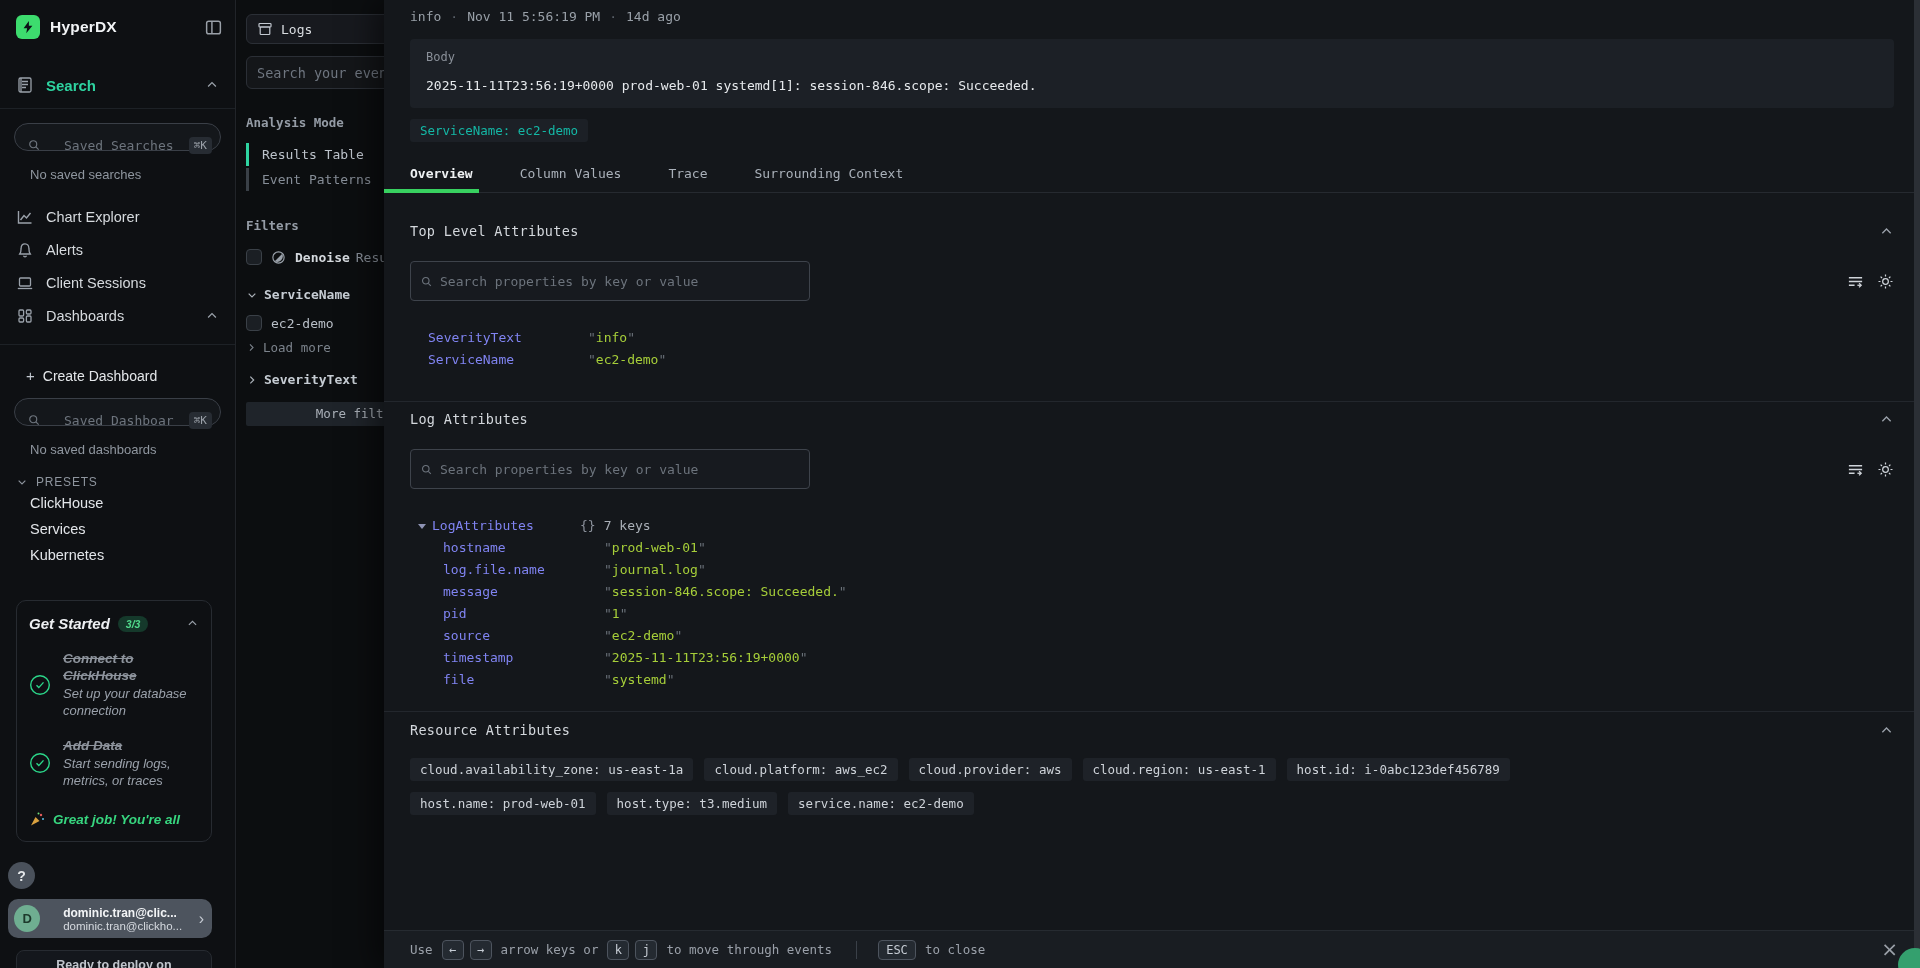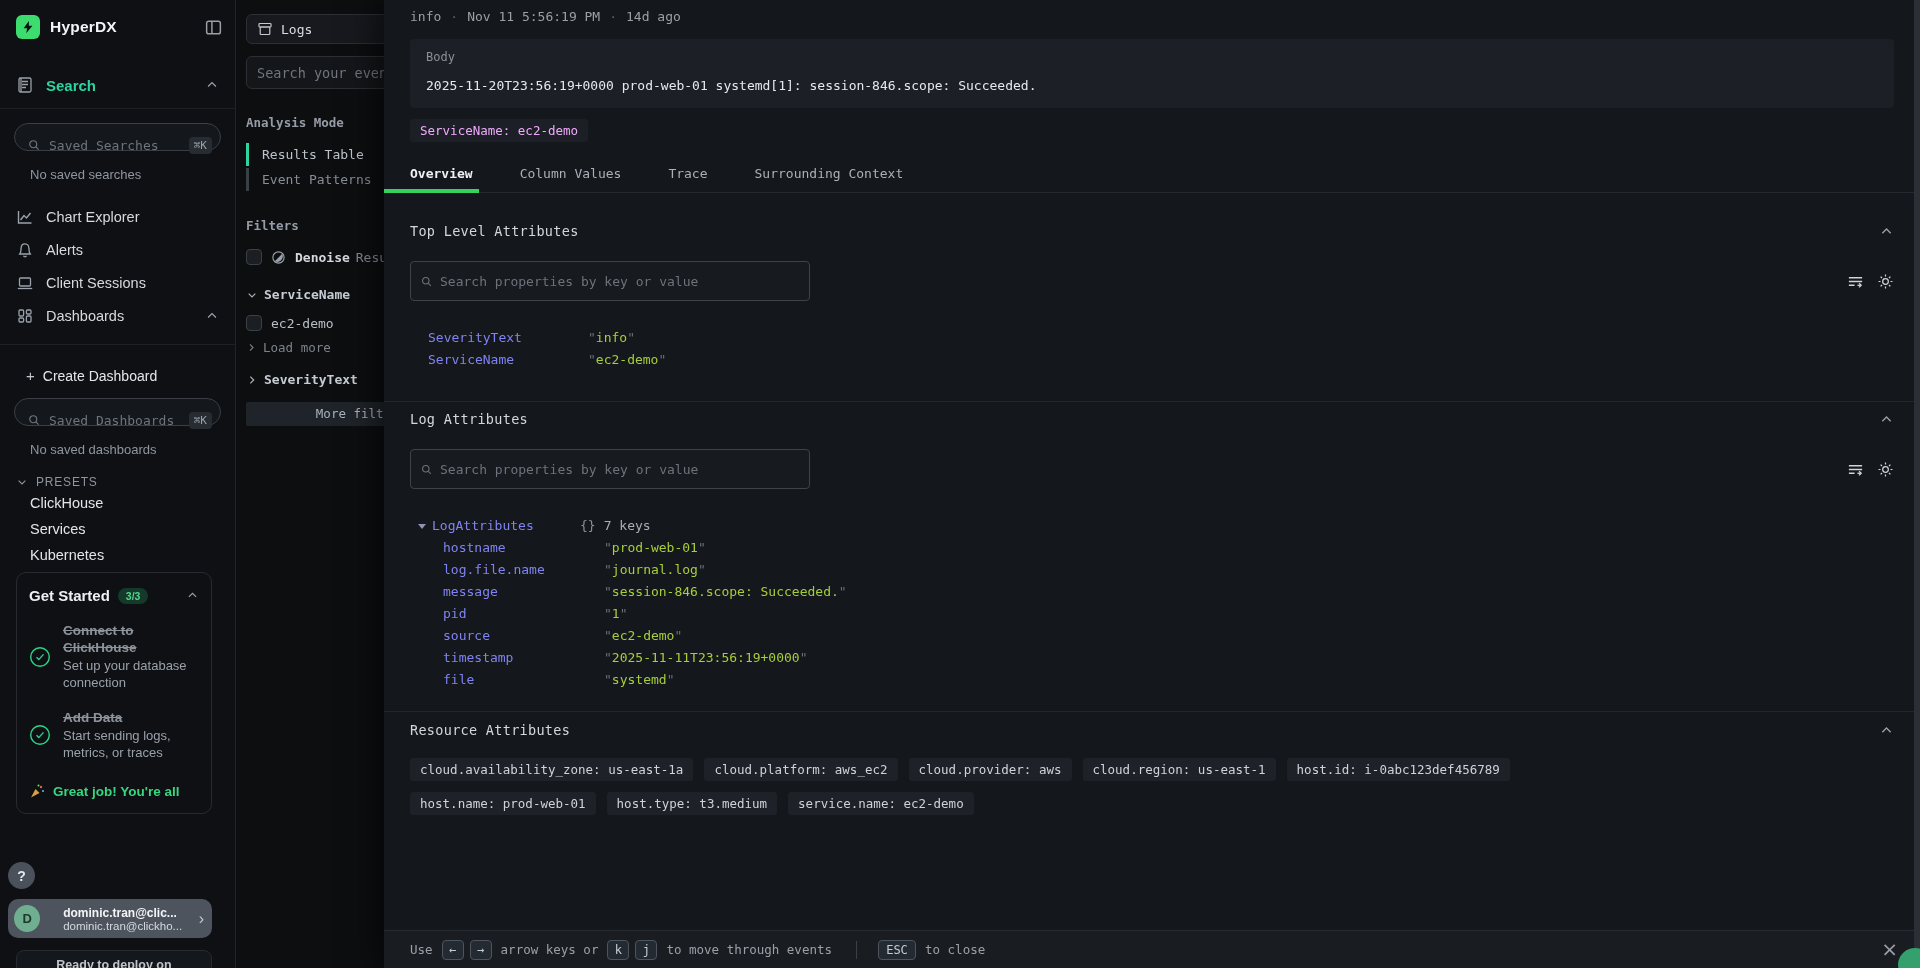--- a/index.html
+++ b/index.html
@@ -16,21 +16,21 @@
              display:flex; align-items:center; justify-content:center; }
   .logo-text { margin-left:10px; font-weight:bold; font-size:15.5px; color:#f2f4f6; letter-spacing:.2px; }
   .collapse-btn { margin-left:auto; cursor:pointer; }
 
   .search-header { display:flex; align-items:center; margin-top:36px;
                    padding:0 16px 14px 16px; border-bottom:1px solid #1d2126; }
   .search-header .lbl { margin-left:12px; font-weight:bold; font-size:15px; color:#2ed3a0; }
   .search-header .chev { margin-left:auto; }
 
   .pill { display:flex; align-items:center; margin:14px 14px 0 14px; height:28px;
-          border:1px solid #3a3f47; border-radius:14px; padding:16px 8px 0 12px; background:#14171b; }
+          border:1px solid #3a3f47; border-radius:14px; padding:16px 8px 0 12px; background:#14171b;gap:15px; }
   .pill input { flex:1; min-width:0; background:transparent; border:none; outline:none;
                 color:#b9bfc7; font-size:13px; margin-left:8px;
                 font-family:"DejaVu Sans Mono","Liberation Mono",monospace; }
   .pill input::placeholder { color:#6d747d; }
   .kbd-badge { font-size:11px; color:#9aa0a8; background:#272c33; border-radius:4px;
                padding:2px 5px; font-family:"DejaVu Sans Mono","Liberation Mono",monospace; }
 
   .empty-note { margin:16px 0 0 30px; font-size:13px; color:#8f969f; }
 
   .nav { margin-top:18px; border-bottom:1px solid #1d2126; padding-bottom:12px; }
@@ -41,22 +41,22 @@
   .create-dash { display:flex; align-items:center; margin:22px 0 0 26px; cursor:pointer; }
   .create-dash .nlabel { margin-left:8px; font-size:14px; color:#e4e7ea; }
 
   .presets-header { display:flex; align-items:center; margin:18px 0 0 16px; cursor:pointer; }
   .presets-header .plabel { margin-left:8px; font-size:12px; color:#8e959e; letter-spacing:.8px; }
   .preset-item { margin-left:30px; font-size:14.5px; color:#e2e5e9; line-height:24px; margin-top:2px; cursor:pointer; }
 
   .team-settings { display:flex; align-items:center; margin:34px 0 0 0; padding:0 16px; height:24px; cursor:pointer; }
   .team-settings .nlabel { margin-left:12px; font-size:14.5px; color:#d6dade; }
 
-  .gs-card { position:absolute; left:16px; top:572px; width:196px;
-             border:1px solid #272b31; border-radius:10px; background:#0e1013; padding:14px 12px 14px 12px; }
+  .gs-card { position:absolute; left:16px; top:600px; width:196px;
+             border:1px solid #272b31; border-radius:10px; background:#0e1013; padding:14px 12px 14px 12px;font-style:italic; }
   .gs-header { display:flex; align-items:center; }
   .gs-title { font-weight:bold; font-size:15px; color:#eef0f3; }
   .gs-badge { margin-left:8px; font-size:10.5px; font-weight:bold; color:#51d88b;
               background:#15392b; border-radius:9px; padding:2px 8px; }
   .gs-header .chev { margin-left:auto; }
   .gs-item { display:flex; align-items:center; margin-top:18px; }
   .gs-check { flex:0 0 22px; margin-right:12px; }
   .gs-text { width:150px; }
   .gs-t { font-size:13.5px; font-weight:bold; color:#8d939c; text-decoration:line-through; line-height:17px; }
   .gs-s { font-size:13px; color:#9aa1ab; line-height:17px; margin-top:1px; }
@@ -113,21 +113,21 @@
   
   .detail-panel { position:absolute; left:384px; top:0; width:1536px; height:968px; background:#14171b;
                   z-index:10; box-shadow:-10px 0 28px rgba(0,0,0,.5); padding:0 26px;
                   font-family:"DejaVu Sans Mono","Liberation Mono",monospace; }
   .dp-header { padding-top:9px; font-size:13px; color:#99a0a8; display:flex; gap:9px; align-items:center; }
   .dp-header .sep { color:#5c636b; }
   .body-box { margin-top:15px; background:#1c2026; border-radius:4px; padding:11px 16px 15px 16px; }
   .body-label { font-size:12px; color:#8a9099; }
   .body-text { margin-top:14px; font-size:13px; color:#e6e9ec; }
   .svc-tag { display:inline-block; margin-top:11px; background:#1c2026; border-radius:3px;
-             padding:4px 10px; font-size:12.5px; color:#f0abfc; cursor:pointer; }
+             padding:4px 10px; font-size:12.5px; color:#14b8a6; cursor:pointer; }
   .tabs { margin:15px -26px 0 -26px; padding:0 26px; height:36px; border-bottom:1px solid #262a30;
           display:flex; align-items:center; }
   .tab { position:relative; font-size:13px; color:#aab1ba; margin-right:47px; height:36px;
          line-height:34px; cursor:pointer; }
   .tab.active { color:#eef1f3; font-weight:bold; }
   .tab.active::after { content:""; position:absolute; left:-26px; right:-6px; bottom:0; height:4px; background:#38d160; }
   .sec-heading { display:flex; align-items:center; font-size:13.5px; color:#d4d8dd; letter-spacing:.3px; }
   .sec-heading .chev { margin-left:auto; cursor:pointer; }
   .h-top { margin-top:30px; }
   .h-log { margin-top:9px; }
@@ -409,21 +409,21 @@
   <div class="dp-header">
     <span>info</span>
     <span class="sep">·</span>
     <span>Nov 11 5:56:19 PM</span>
     <span class="sep">·</span>
     <span>14d ago</span>
   </div>
 
   <div class="body-box">
     <div class="body-label">Body</div>
-    <div class="body-text">2025-11-20T23:56:19+0000 prod-web-01 systemd[1]: session-846.scope: Succeeded.</div>
+    <div class="body-text">2025-11-11T23:56:19+0000 prod-web-01 systemd[1]: session-846.scope: Succeeded.</div>
   </div>
 
   <span class="svc-tag">ServiceName: ec2-demo</span>
 
   <div class="tabs">
     <span class="tab active">Overview</span>
     <span class="tab">Column Values</span>
     <span class="tab">Trace</span>
     <span class="tab">Surrounding Context</span>
   </div>

